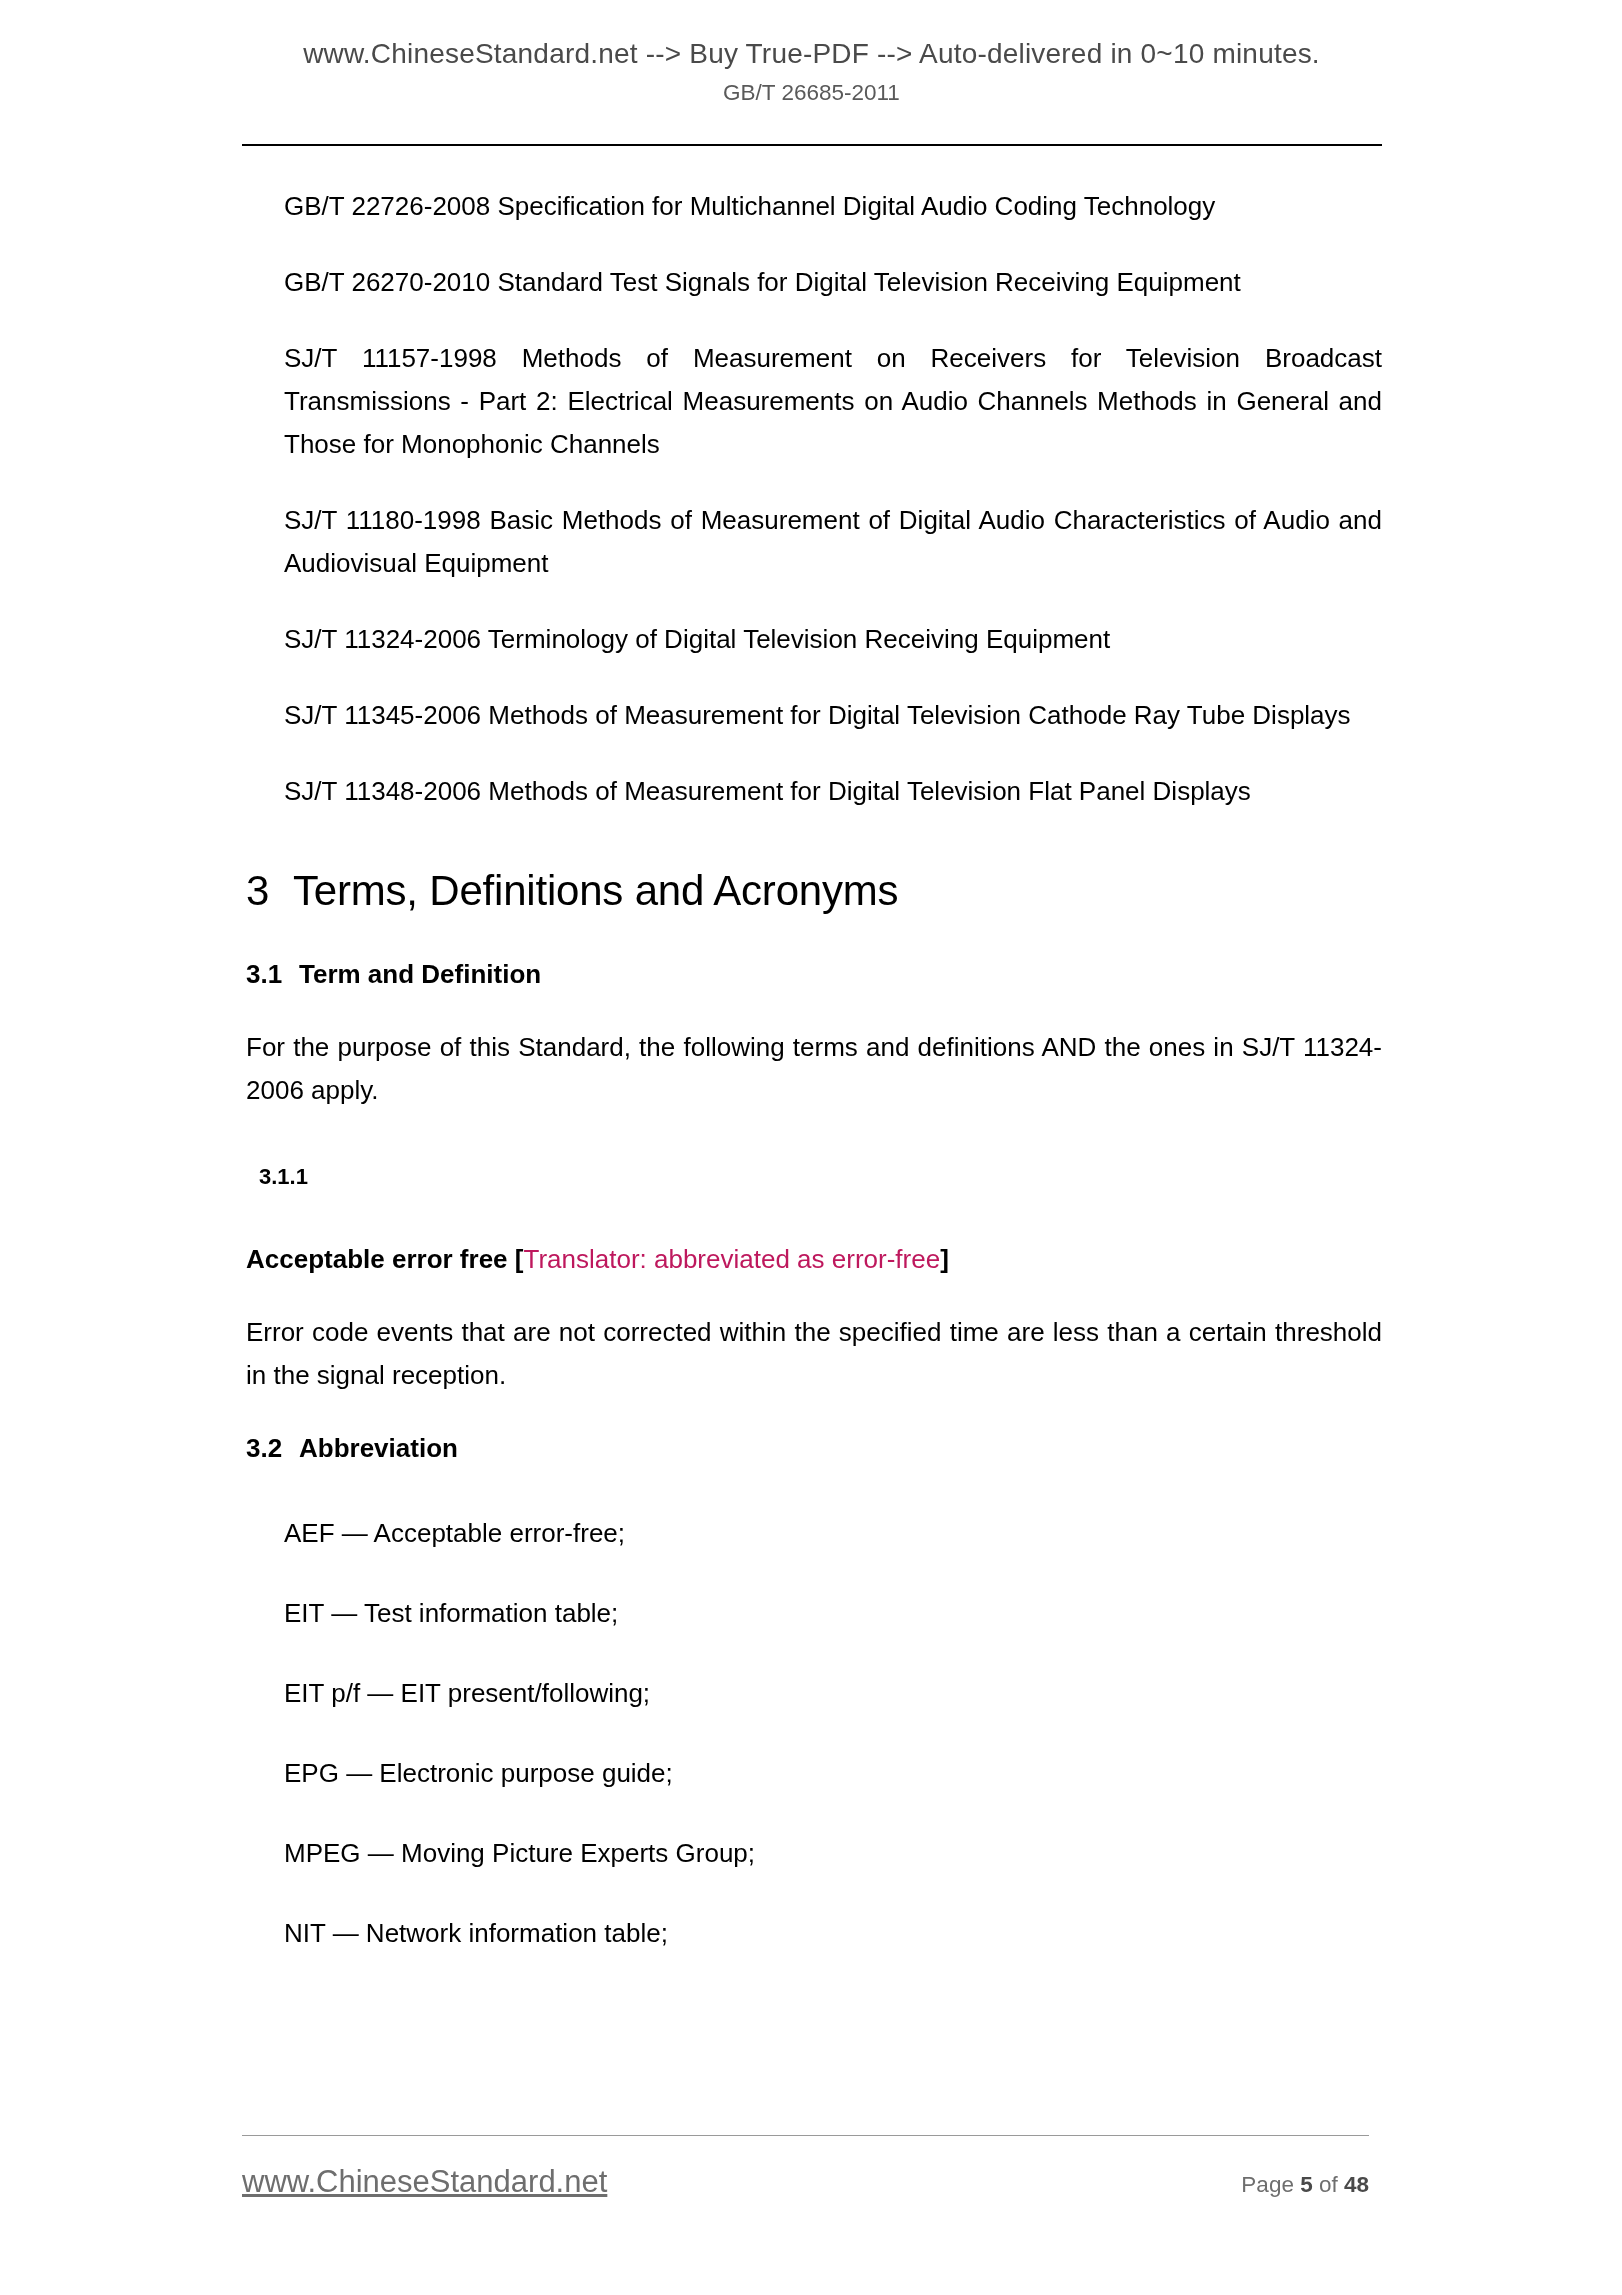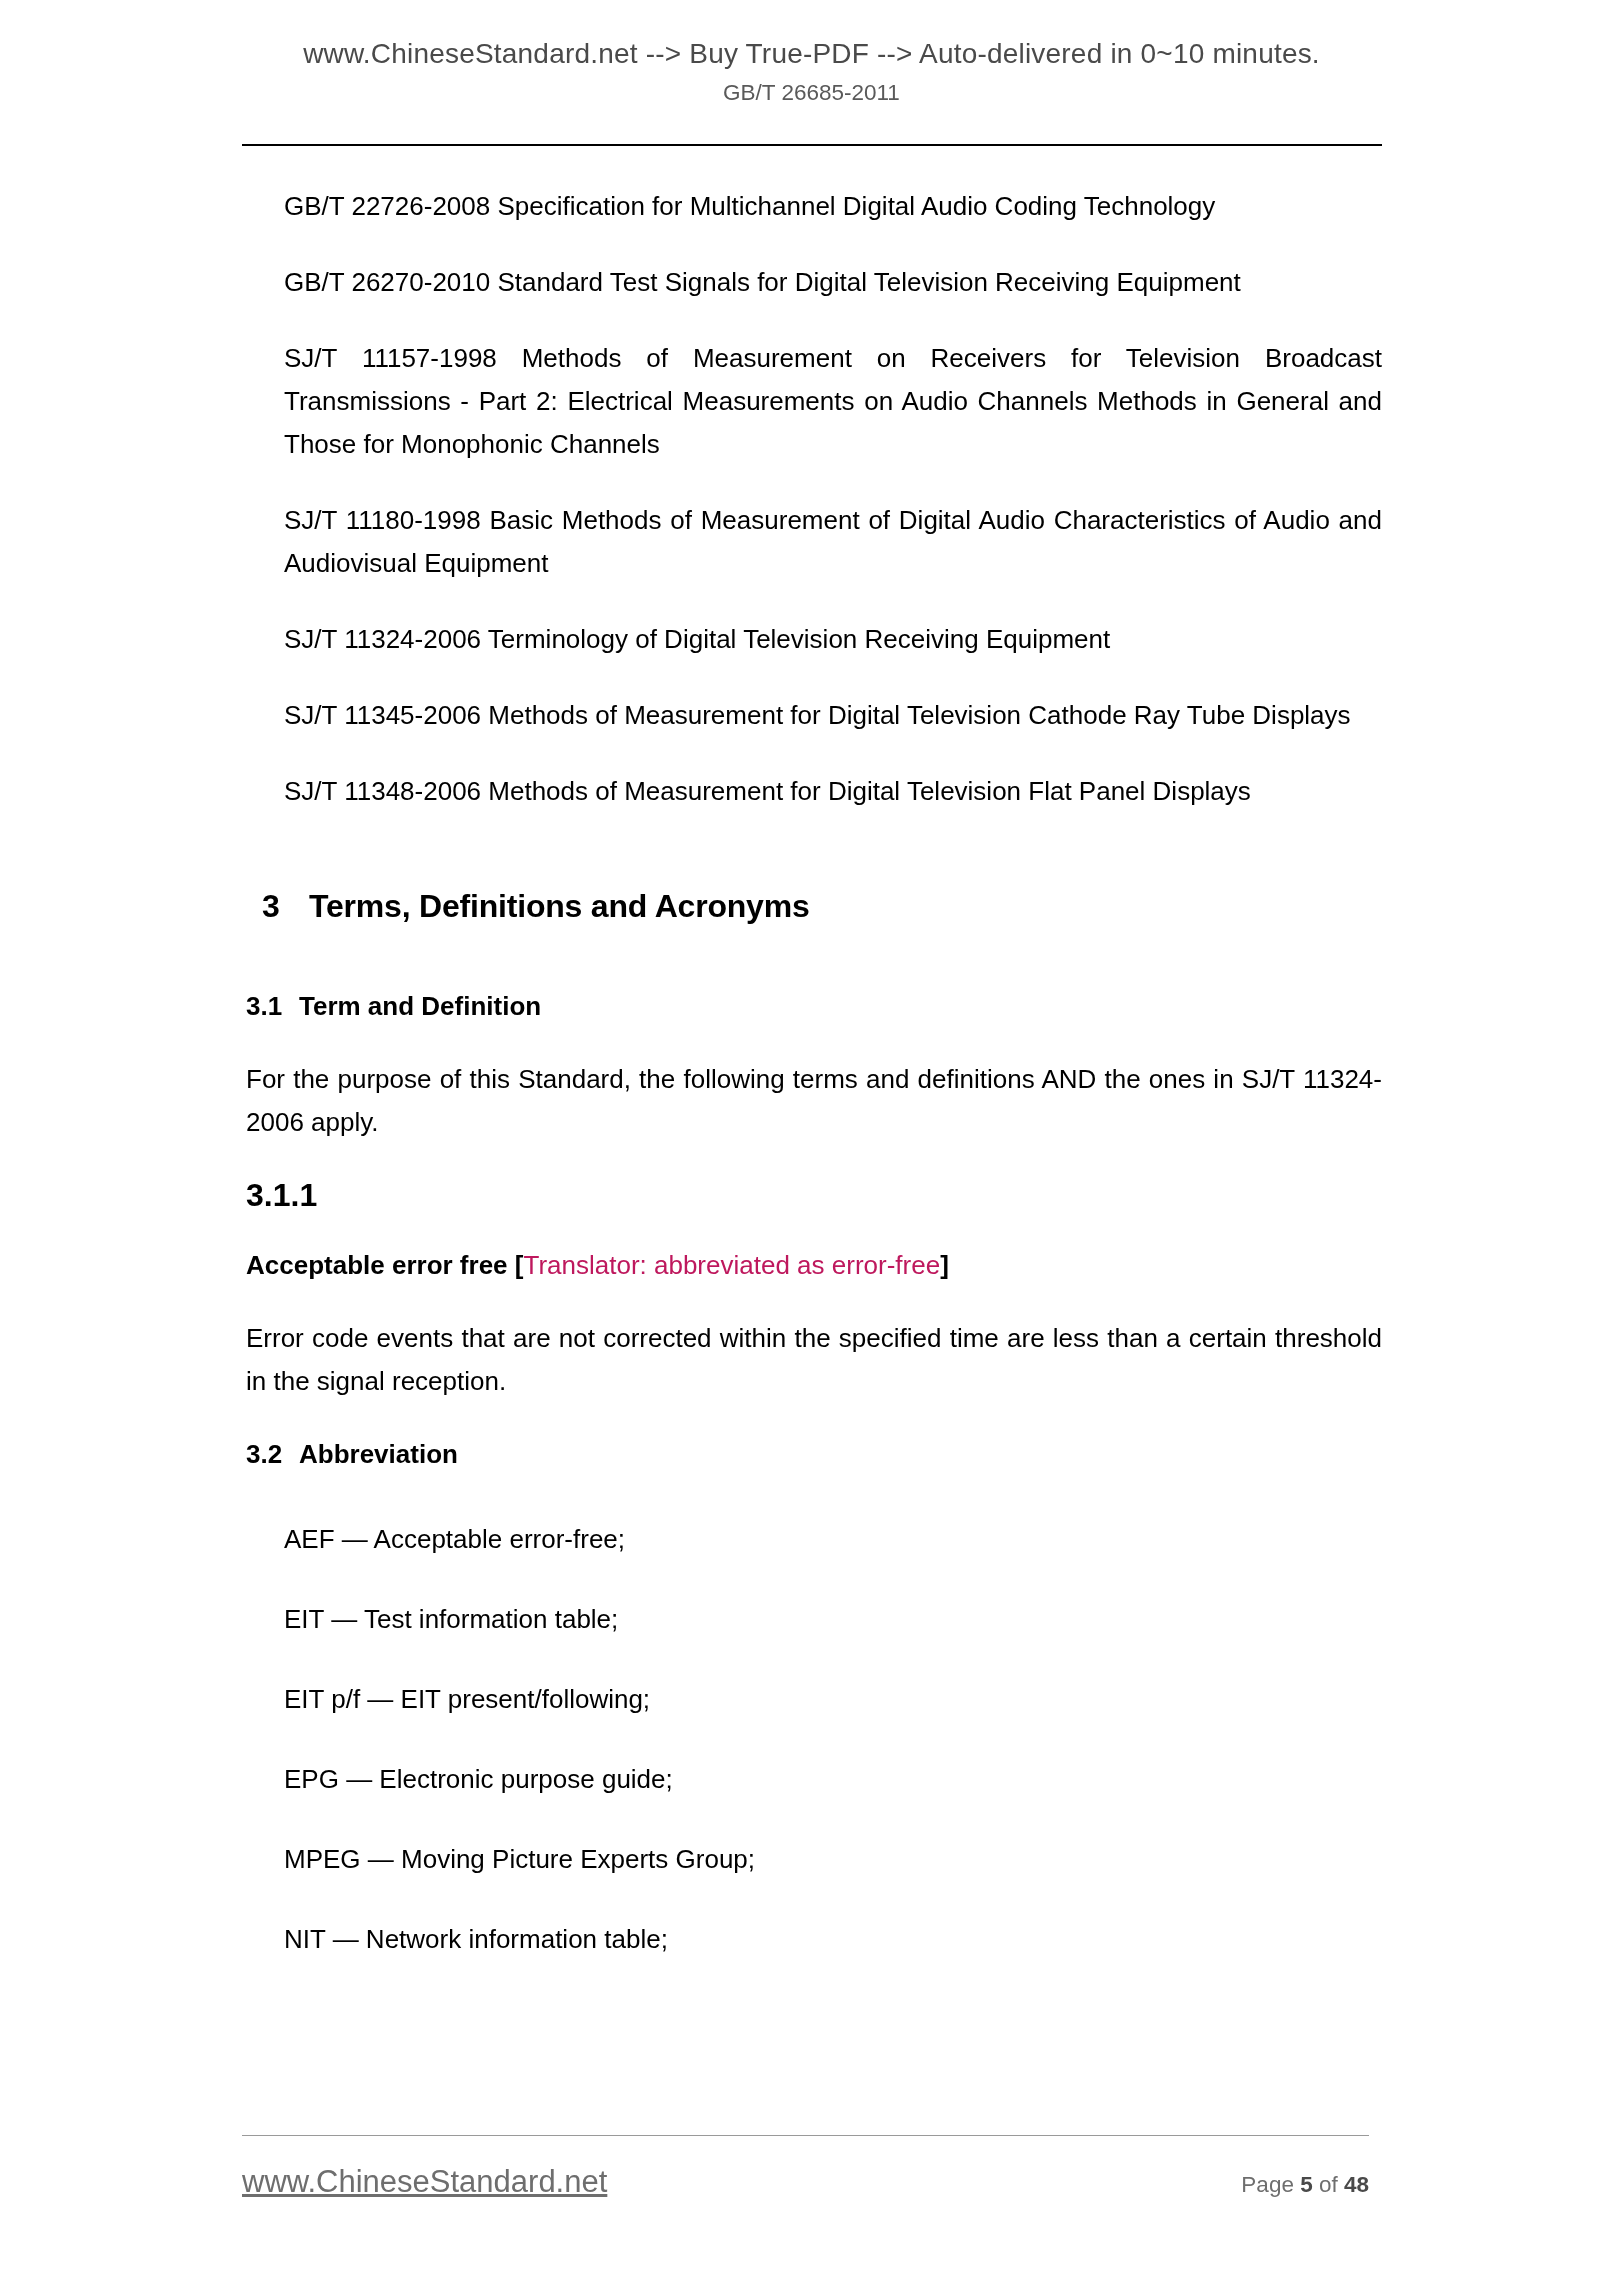--- a/index.html
+++ b/index.html
@@ -64,42 +64,42 @@
     padding: 0 0 0 38px;
     font-size: 26px;
     line-height: 43px;
     text-align: justify;
     text-justify: inter-word;
     color: #000000;
   }
   p.ref:first-child { margin-top: 0; }
 
   h2.h1num {
-    margin: 16px;
-    padding: 0;
-    font-size: 32px;
-    font-weight: bold;
+    margin: 0;
+    padding: 0;
+    font-size: 42px;
+    font-weight: normal;
     line-height: 45px;
     letter-spacing: -0.2px;
   }
   h2.h1num .num { display: inline-block; min-width: 47px; }
 
   h3.h2num {
     margin: 0;
     padding: 0;
     font-size: 26px;
     font-weight: bold;
     line-height: 37px;
   }
   h3.h2num .num { display: inline-block; min-width: 53px; }
 
   h4.h3num {
-    margin: 0;
-    padding: 0;
-    font-size: 32px;
+    margin: 13px;
+    padding: 0;
+    font-size: 22px;
     font-weight: bold;
     line-height: 37px;
   }
 
   p.body {
     margin: 0;
     padding: 0;
     font-size: 26px;
     line-height: 43px;
     text-align: justify;

